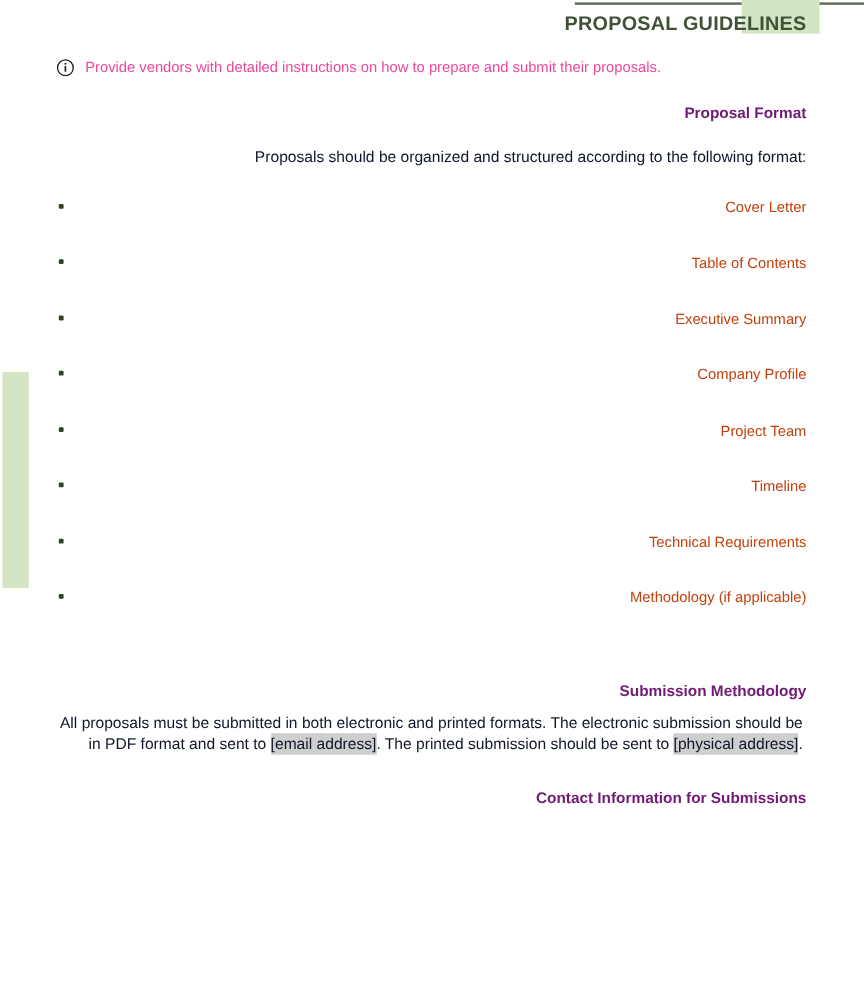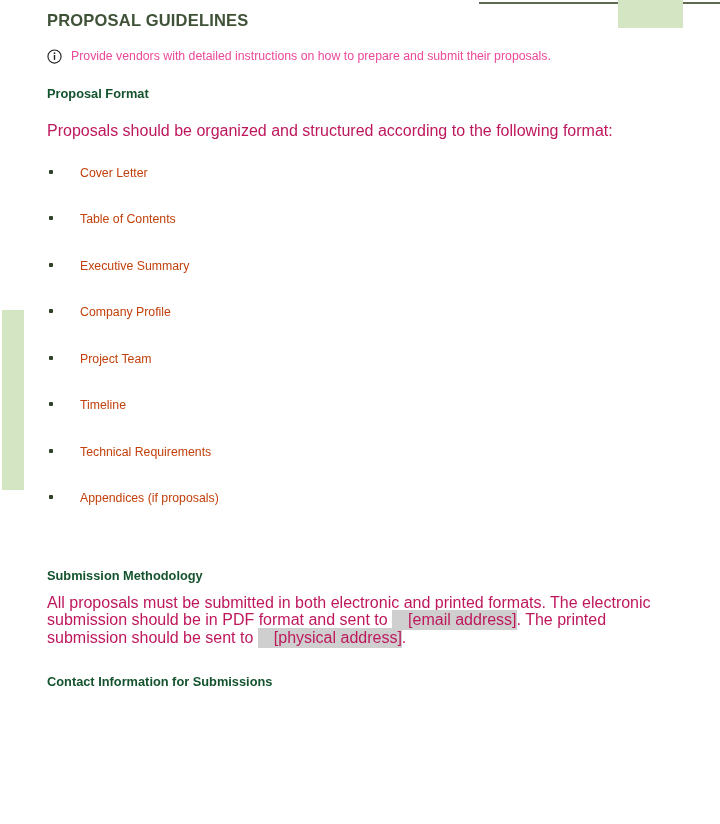--- a/index.html
+++ b/index.html
@@ -43,20 +43,21 @@
     background: #d4e5c4;
   }
 
   
   .page {
     position: absolute;
     left: 0;
     top: 0;
     width: 720px;
     height: 824px;
+    text-align: right;
   }
   .content {
     position: absolute;
     left: 47px;
     top: 8px;
     width: 625px;
   }
 
   .doc-title {
     font-size: 16.5px;
@@ -82,32 +83,32 @@
   .info-icon svg { display: block; }
   .note-text {
     font-size: 12.3px;
     line-height: 16px;
     color: #ec4899;
   }
 
   .section-heading {
     font-size: 12.8px;
     font-weight: bold;
-    color: #14532d;
+    color: #701a75;
     margin: 0;
     line-height: 17px;
   }
   .h-format   { margin-top: 21px; }
   .h-submit   { margin-top: 30px; }
   .h-contact  { margin-top: 27px; }
 
   .body-par {
-    font-size: 16px;
+    font-size: 13px;
     line-height: 17.5px;
-    color: #be185d;
+    color: #0f172a;
     margin: 0;
   }
   .p-intro   { margin-top: 20px; }
   .p-submit  { margin-top: 10px; width: 622px; }
 
   
   .bullet-list {
     list-style: none;
     margin: 0;
     padding: 0;
@@ -127,21 +128,21 @@
     top: 5px;
     width: 4px;
     height: 4px;
     background: #2f4228;
     border-radius: 1px;
   }
 
   
   .ph {
     background: #cfcfcf;
-    padding: 1px 0 2px 16px;
+    padding: 1px 0 2px 0;
     box-decoration-break: clone;
     -webkit-box-decoration-break: clone;
   }
 </style>
 </head>
 <body>
 
 <div class="page">
 
   <div class="deco-top-rule"></div>
@@ -168,21 +169,21 @@
     <p class="body-par p-intro">Proposals should be organized and structured according to the following format:</p>
 
     <ul class="bullet-list" id="format-list">
         <li class="bullet-item"><span class="bullet-dot"></span><span>Cover Letter</span></li>
         <li class="bullet-item"><span class="bullet-dot"></span><span>Table of Contents</span></li>
         <li class="bullet-item"><span class="bullet-dot"></span><span>Executive Summary</span></li>
         <li class="bullet-item"><span class="bullet-dot"></span><span>Company Profile</span></li>
         <li class="bullet-item"><span class="bullet-dot"></span><span>Project Team</span></li>
         <li class="bullet-item"><span class="bullet-dot"></span><span>Timeline</span></li>
         <li class="bullet-item"><span class="bullet-dot"></span><span>Technical Requirements</span></li>
-        <li class="bullet-item"><span class="bullet-dot"></span><span>Appendices (if proposals)</span></li>
+        <li class="bullet-item"><span class="bullet-dot"></span><span>Methodology (if applicable)</span></li>
       </ul>
 
     <h2 class="section-heading h-submit">Submission Methodology</h2>
 
     <p class="body-par p-submit">
       <span>All proposals must be submitted in both electronic and printed formats. The electronic submission should be in PDF format and sent to </span><span class="ph">[email address]</span><span>. The printed submission should be sent to </span><span class="ph">[physical address]</span><span>.</span>
     </p>
 
     <h2 class="section-heading h-contact">Contact Information for Submissions</h2>
 

